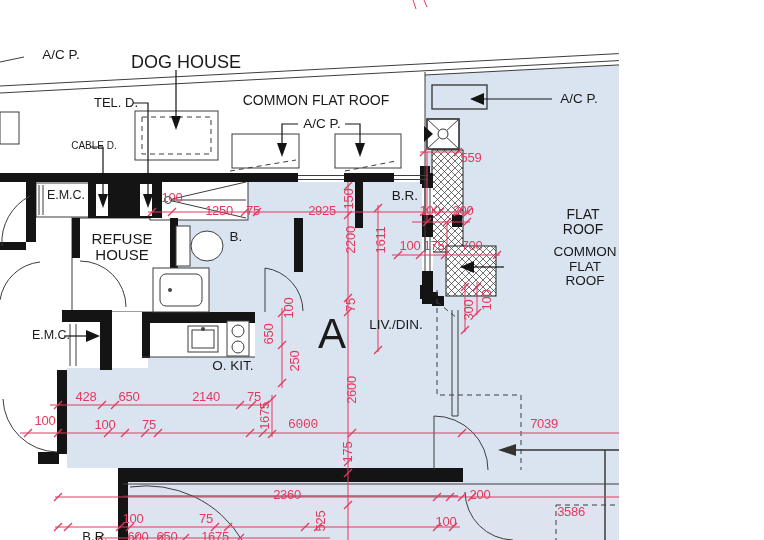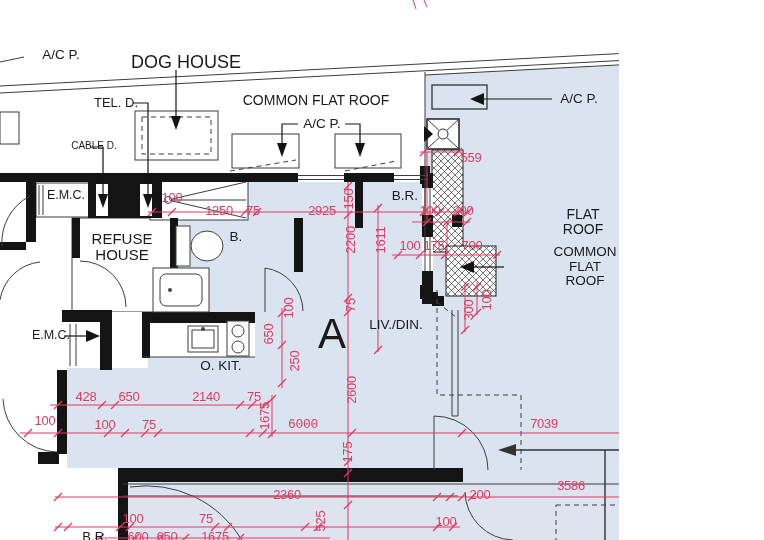--- a/index.html
+++ b/index.html
@@ -289,21 +289,21 @@
       <div class="lbl" style="left: 70px; top: 146px; font-size: 10px; margin-left: 24px;">CABLE D.</div>
       <div class="lbl" style="left: 579px; top: 99px; font-size: 13.5px;">A/C P.</div>
       <div class="lbl" style="left: 66px; top: 196px; font-size: 12.5px;">E.M.C.</div>
       <div class="lbl" style="left: 122px; top: 247px; font-size: 15px;">REFUSE
 HOUSE</div>
       <div class="lbl" style="left: 236px; top: 237px; font-size: 13.5px;">B.</div>
       <div class="lbl" style="left: 405px; top: 196px; font-size: 13.5px;">B.R.</div>
       <div class="lbl" style="left: 583px; top: 222px; font-size: 14px;">FLAT ROOF</div>
       <div class="lbl" style="left: 585px; top: 267px; font-size: 13.5px;">COMMON FLAT ROOF</div>
       <div class="lbl" style="left: 51px; top: 336px; font-size: 12.5px;">E.M.C.</div>
-      <div class="lbl" style="left: 221px; top: 366px; font-size: 13.5px;">O. KIT.</div>
+      <div class="lbl" style="left: 233px; top: 366px; font-size: 13.5px;">O. KIT.</div>
       <div class="lbl" style="left: 396px; top: 325px; font-size: 13.5px;">LIV./DIN.</div>
       <div class="lbl" style="left: 332px; top: 334px; font-size: 42px;">A</div>
       <div class="lbl" style="left: 95px; top: 537px; font-size: 13px;">B.R.</div>
     </div>
 <div id="dim-layer">
       <span class="dim" style="left: 172px; top: 197px;">100</span>
       <span class="dim" style="left: 219px; top: 210px;">1250</span>
       <span class="dim" style="left: 253px; top: 210px;">75</span>
       <span class="dim" style="left: 322px; top: 210px;">2925</span>
       <span class="dim" style="left: 430px; top: 210px;">100</span>
@@ -316,21 +316,21 @@
       <span class="dim" style="left: 129px; top: 396px;">650</span>
       <span class="dim" style="left: 206px; top: 396px;">2140</span>
       <span class="dim" style="left: 254px; top: 396px;">75</span>
       <span class="dim" style="left: 45px; top: 420px;">100</span>
       <span class="dim" style="left: 105px; top: 424px;">100</span>
       <span class="dim" style="left: 149px; top: 424px;">75</span>
       <span class="dim" style="left: 303px; top: 424px; font-family: Liberation Mono, monospace;">6000</span>
       <span class="dim" style="left: 544px; top: 423px;">7039</span>
       <span class="dim" style="left: 287px; top: 494px;">2360</span>
       <span class="dim" style="left: 480px; top: 494px;">200</span>
-      <span class="dim" style="left: 571px; top: 485px;">3586</span>
+      <span class="dim" style="left: 571px; top: 511px;">3586</span>
       <span class="dim" style="left: 446px; top: 521px;">100</span>
       <span class="dim" style="left: 133px; top: 518px;">100</span>
       <span class="dim" style="left: 206px; top: 518px;">75</span>
       <span class="dim" style="left: 138px; top: 536px;">600</span>
       <span class="dim" style="left: 167px; top: 536px;">650</span>
       <span class="dim" style="left: 215px; top: 536px;">1675</span>
       <span class="dim rot" style="left: 348px; top: 199px;">150</span>
       <span class="dim rot" style="left: 350px; top: 240px;">2200</span>
       <span class="dim rot" style="left: 380px; top: 240px;">1611</span>
       <span class="dim rot" style="left: 350px; top: 305px;">75</span>

